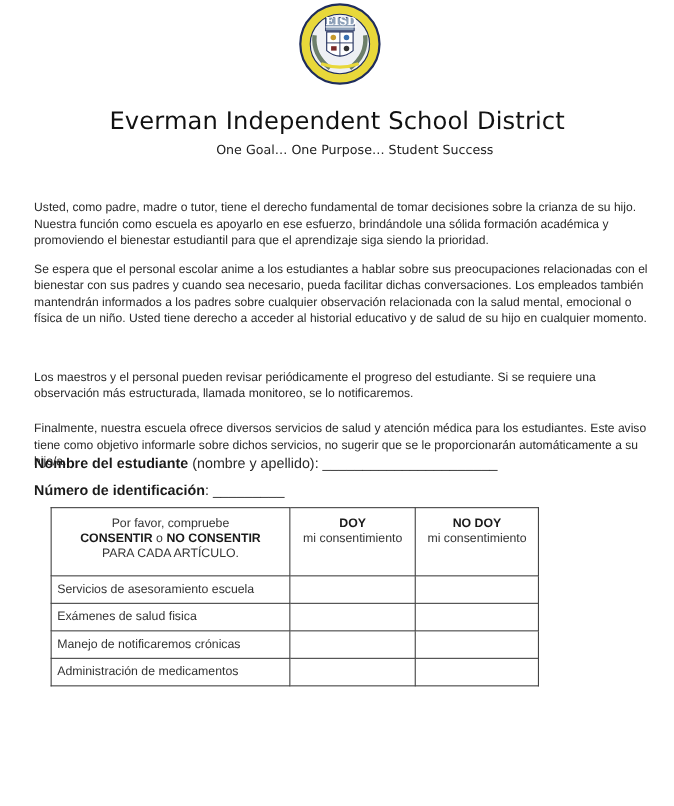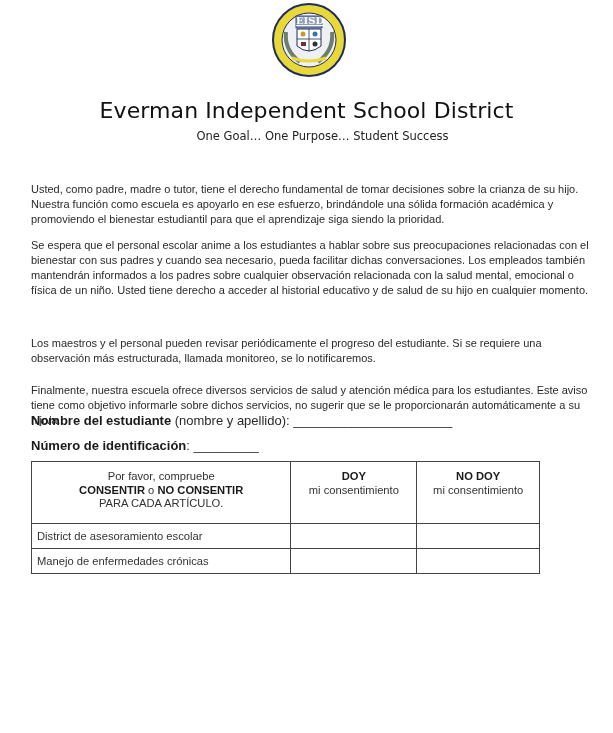--- a/index.html
+++ b/index.html
@@ -3,21 +3,21 @@
 <meta charset="utf-8">
 <style>
   html, body { margin:0; padding:0; background:#ffffff; }
   body { width:613px; height:733px; position:relative; overflow:hidden; font-family:"Liberation Sans", sans-serif; color:#222; }
   .logo { position:absolute; left:270px; top:2px; width:78px; height:76px; }
   .title { position:absolute; left:0; width:613px; top:98px; text-align:center; font-family:"DejaVu Sans", sans-serif; font-size:22px; color:#111; letter-spacing:0.1px; }
   .tagline { position:absolute; left:0; width:613px; top:129px; text-align:center; font-family:"DejaVu Sans", sans-serif; font-size:11.5px; color:#222;margin-left:16px; }
   .para { position:absolute; left:31px; width:560px; font-size:11px; line-height:15px; color:#2a2a2a; margin:0; }
   .field { position:absolute; left:31px; font-size:13px; color:#2a2a2a; white-space:pre; }
   .field b { font-weight:bold; color:#1a1a1a; }
-  table.consent { position:absolute; left:31px; top:461px; width:509px; border-collapse:collapse; font-size:11.2px; color:#333; }
+  table.consent { position:absolute; left:46px; top:461px; width:444px; border-collapse:collapse; font-size:11.2px; color:#333; }
   table.consent td, table.consent th { border:1.5px solid #444; padding:0; }
   table.consent th { font-weight:normal; vertical-align:top; height:53px; text-align:center; padding-top:8px; line-height:13.5px; }
   table.consent th b { font-weight:bold; color:#1a1a1a; }
   table.consent td { height:24px; }
   table.consent td.label { padding-left:5px; text-align:left; }
   .col1 { width:288px; } .col2 { width:134px; } .col3 { width:130px; }
   .checkcell { cursor:pointer; }
 </style>
 </head>
 <body>
@@ -70,23 +70,33 @@
         <span>mi consentimiento</span>
       </th>
       <th>
         <b>NO DOY</b><br>
         <span>mi consentimiento</span>
       </th>
     </tr>
   </thead>
   <tbody>
     <tr>
-      <td class="label">District de asesoramiento escolar</td>
+      <td class="label">Servicios de asesoramiento escuela</td>
       <td class="checkcell"></td>
       <td class="checkcell"></td>
     </tr>
     <tr>
-      <td class="label">Manejo de enfermedades crónicas</td>
+      <td class="label">Exámenes de salud fisica</td>
+      <td class="checkcell"></td>
+      <td class="checkcell"></td>
+    </tr>
+    <tr>
+      <td class="label">Manejo de notificaremos crónicas</td>
+      <td class="checkcell"></td>
+      <td class="checkcell"></td>
+    </tr>
+    <tr>
+      <td class="label">Administración de medicamentos</td>
       <td class="checkcell"></td>
       <td class="checkcell"></td>
     </tr>
   </tbody>
 </table>
 
 </body></html>

